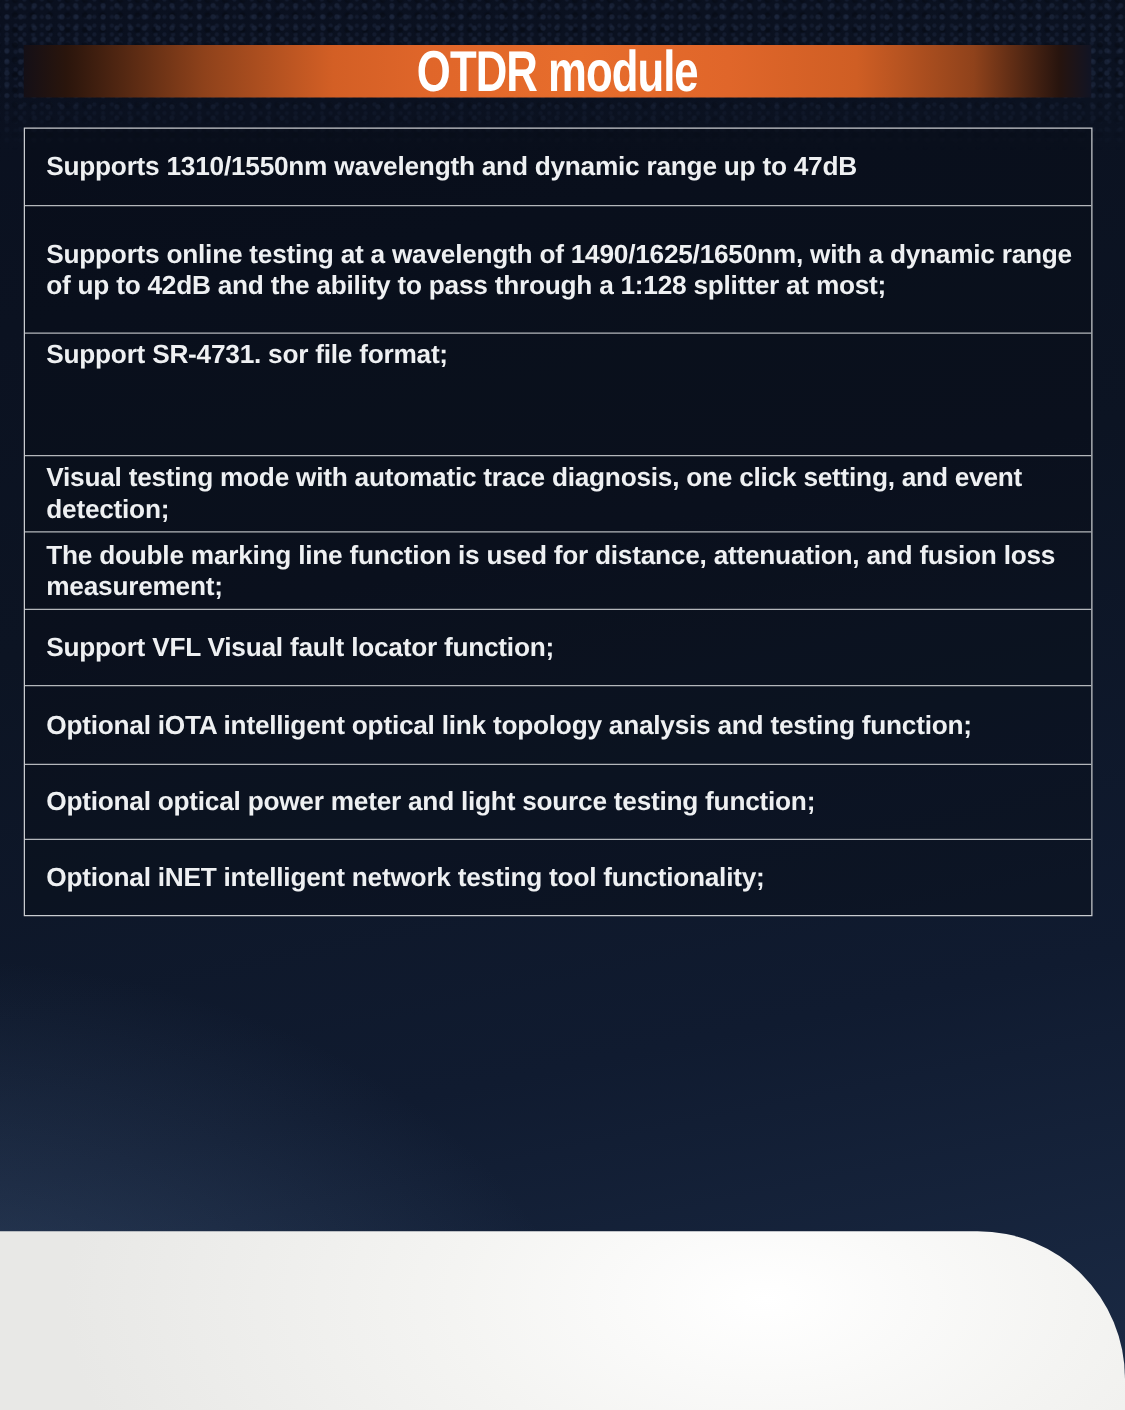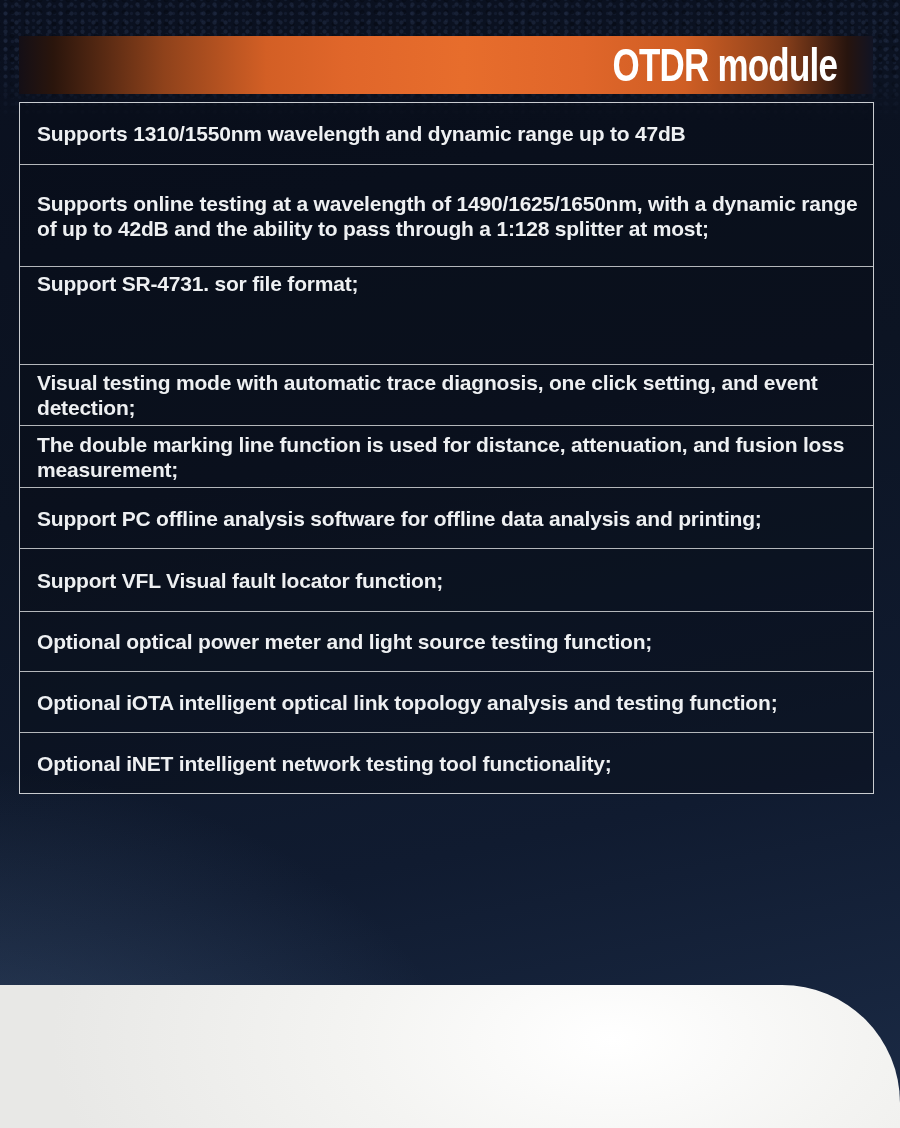--- a/index.html
+++ b/index.html
@@ -20,22 +20,22 @@
       radial-gradient(circle, rgba(4,7,14,0.75) 0 1.8px, rgba(0,0,0,0) 2.9px),
       radial-gradient(circle, rgba(46,60,92,0.45) 0 1.2px, rgba(0,0,0,0) 2.2px);
     background-size:11px 9px, 14px 12px, 7px 7px;
     background-position:0 0, 5px 6px, 2px 3px;
     opacity:.55;
     -webkit-mask-image:linear-gradient(#000 55%, rgba(0,0,0,0) 100%);
     mask-image:linear-gradient(#000 55%, rgba(0,0,0,0) 100%);
   }
   
   .banner{
-    position:absolute;left:19px;top:36px;width:854px;height:58px;
-    display:flex;align-items:center;justify-content:flex-end;
+    position:absolute;left:19px;top:36px;width:854px;height:42px;
+    display:flex;align-items:center;justify-content:center;
     background:linear-gradient(90deg,
       #140f16 0%, #2a150c 4%, #8f421b 17%, #d35f25 29%, #e0662a 38%,
       #e76d2c 52%, #e0662a 66%, #cf5e24 78%, #8f421b 89%, #27140e 97%, #111424 100%);
   }
   .banner h1{
     margin:0;color:#ffffff;font-weight:700;font-size:46px;line-height:1;
     letter-spacing:-1px;transform:scaleX(0.76);transform-origin:center;
     white-space:nowrap;
   }
   
@@ -92,30 +92,27 @@
       <div class="row">
         <span class="row-text">Support SR-4731. sor file format;</span>
       </div>
       <div class="row">
         <span class="row-text">Visual testing mode with automatic trace diagnosis, one click setting, and event detection;</span>
       </div>
       <div class="row">
         <span class="row-text">The double marking line function is used for distance, attenuation, and fusion loss measurement;</span>
       </div>
       <div class="row">
-        <span class="row-text">Support PC offline analysis software for offline data analysis and printing;</span>
-      </div>
-      <div class="row">
         <span class="row-text">Support VFL Visual fault locator function;</span>
       </div>
       <div class="row">
-        <span class="row-text">Optional optical power meter and light source testing function;</span>
+        <span class="row-text">Optional iOTA intelligent optical link topology analysis and testing function;</span>
       </div>
       <div class="row">
-        <span class="row-text">Optional iOTA intelligent optical link topology analysis and testing function;</span>
+        <span class="row-text">Optional optical power meter and light source testing function;</span>
       </div>
       <div class="row">
         <span class="row-text">Optional iNET intelligent network testing tool functionality;</span>
       </div>
     </div>
 
   <div class="bottom-panel"></div>
 </div>
 
 </body></html>

